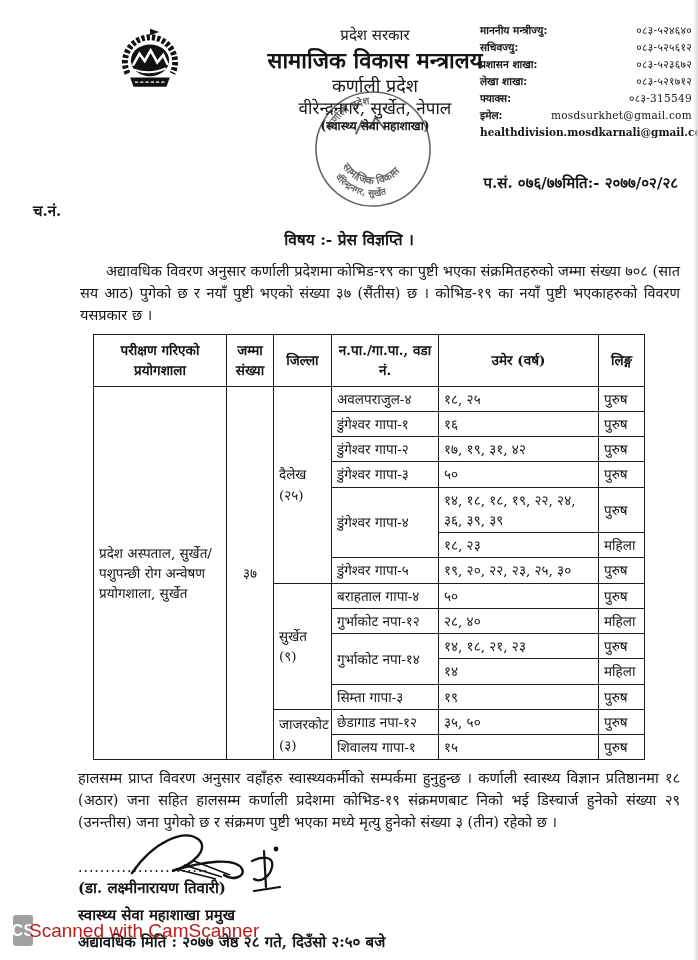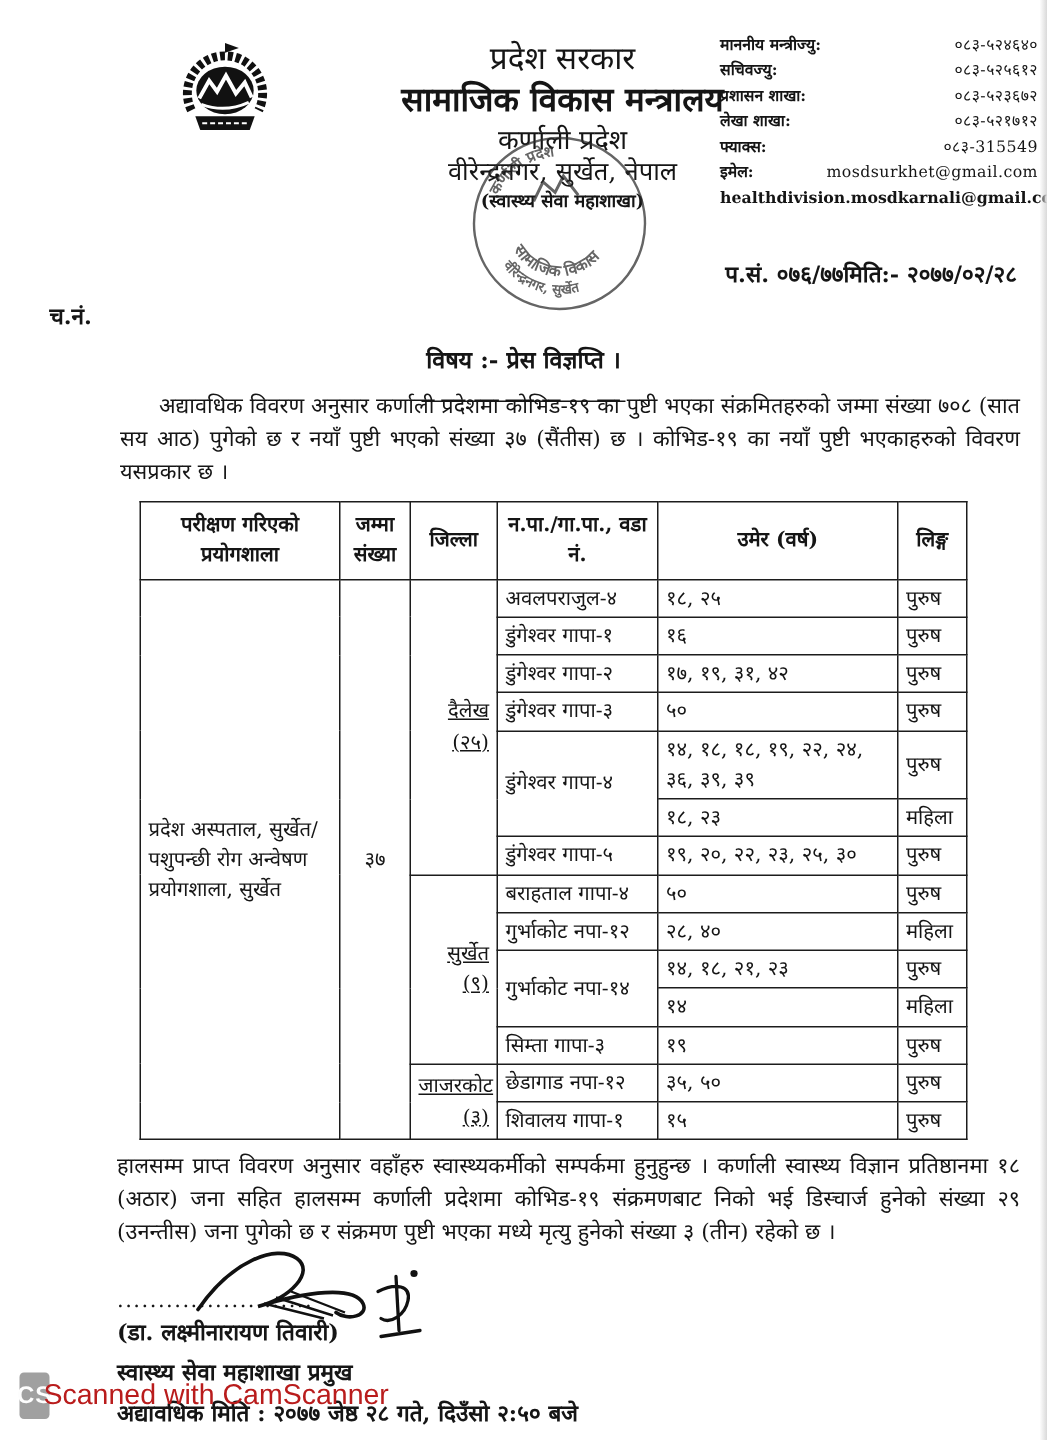--- a/index.html
+++ b/index.html
@@ -6,21 +6,21 @@
   html,body { background:#e8e8e8; }
   body { font-family:"DejaVu Serif","Liberation Serif",serif; color:#151515; }
   .page {
     position:relative; width:698px; height:960px; margin:0 auto;
     background:#ffffff; overflow:hidden;
   }
   
   .letterhead { position:relative; height:168px; }
   .emblem { position:absolute; left:116px; top:26px; width:68px; height:66px; }
   .head-center { position:absolute; left:200px; top:26px; width:350px; text-align:center; line-height:1.25; }
-  .hc-gov { font-size:21px; }
+  .hc-gov { font-size:15px; }
   .hc-ministry { font-size:22px; font-weight:bold; margin-top:2px; }
   .hc-province { font-size:18px; margin-top:1px; }
   .hc-address { font-size:17px; }
   .hc-division { font-size:12px; font-weight:bold; }
   .contacts { position:absolute; right:6px; top:22px; width:212px; font-size:10.5px; line-height:1.62; }
   .contact-row { display:flex; justify-content:space-between; white-space:nowrap; }
   .contact-label { font-weight:bold; }
   .contact-value { letter-spacing:.3px; }
   .email2 { white-space:nowrap; font-weight:bold; font-size:10.5px; }
   .stamp { position:absolute; left:312px; top:88px; width:122px; height:122px; opacity:.72; transform:rotate(-8deg); pointer-events:none; }
@@ -31,21 +31,21 @@
   .subject span { border-bottom:1.6px solid #151515; padding:0 3px 18px; }
   
   .para { margin:10px 18px 0 80px; font-size:14.5px; line-height:22px; text-align:justify; }
   .para.indent { text-indent:26px; }
   
   table.covid { border-collapse:collapse; margin:8px 0 0 93px; table-layout:fixed; width:551px; font-size:13.5px; }
   table.covid th, table.covid td { border:1.6px solid #1c1c1c; padding:2px 5px; line-height:1.5; vertical-align:middle; overflow:hidden; }
   table.covid th { font-weight:bold; text-align:center; padding:5px 4px; }
   td.lab-cell { text-align:left; line-height:1.6; padding-left:7px; }
   td.total-cell { text-align:center; }
-  td.district-cell { text-align:right; line-height:1.6;text-decoration:underline; }
+  td.district-cell { text-align:left; line-height:1.6; }
   td.npa-cell, td.ages-cell, td.gender-cell { text-align:left; }
   
   .sig-block { margin:26px 0 0 78px; position:relative; }
   .sig-dots { font-size:14px; letter-spacing:1px; }
   .sig-svg { position:absolute; left:46px; top:-38px; width:190px; height:78px; }
   .sig-name { font-size:15px; font-weight:bold; margin-top:2px; }
   .sig-role { font-size:15px; font-weight:bold; margin-top:7px; }
   .sig-date { font-size:15px; font-weight:bold; margin-top:7px; }
   
   .camscanner { position:absolute; left:13px; bottom:14px; display:flex; align-items:center;

